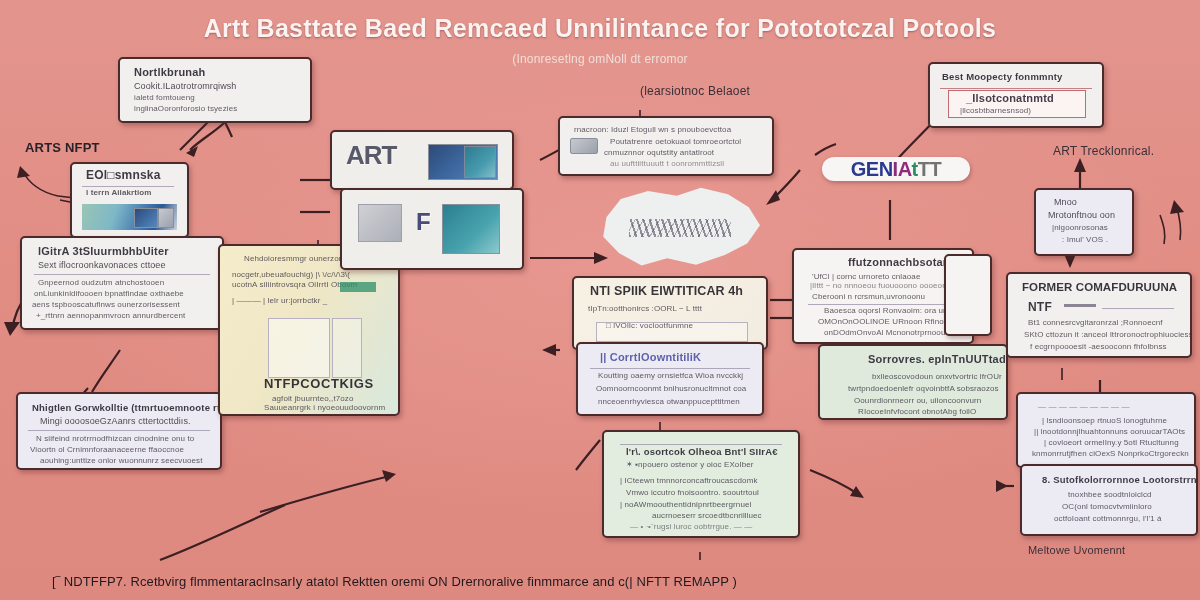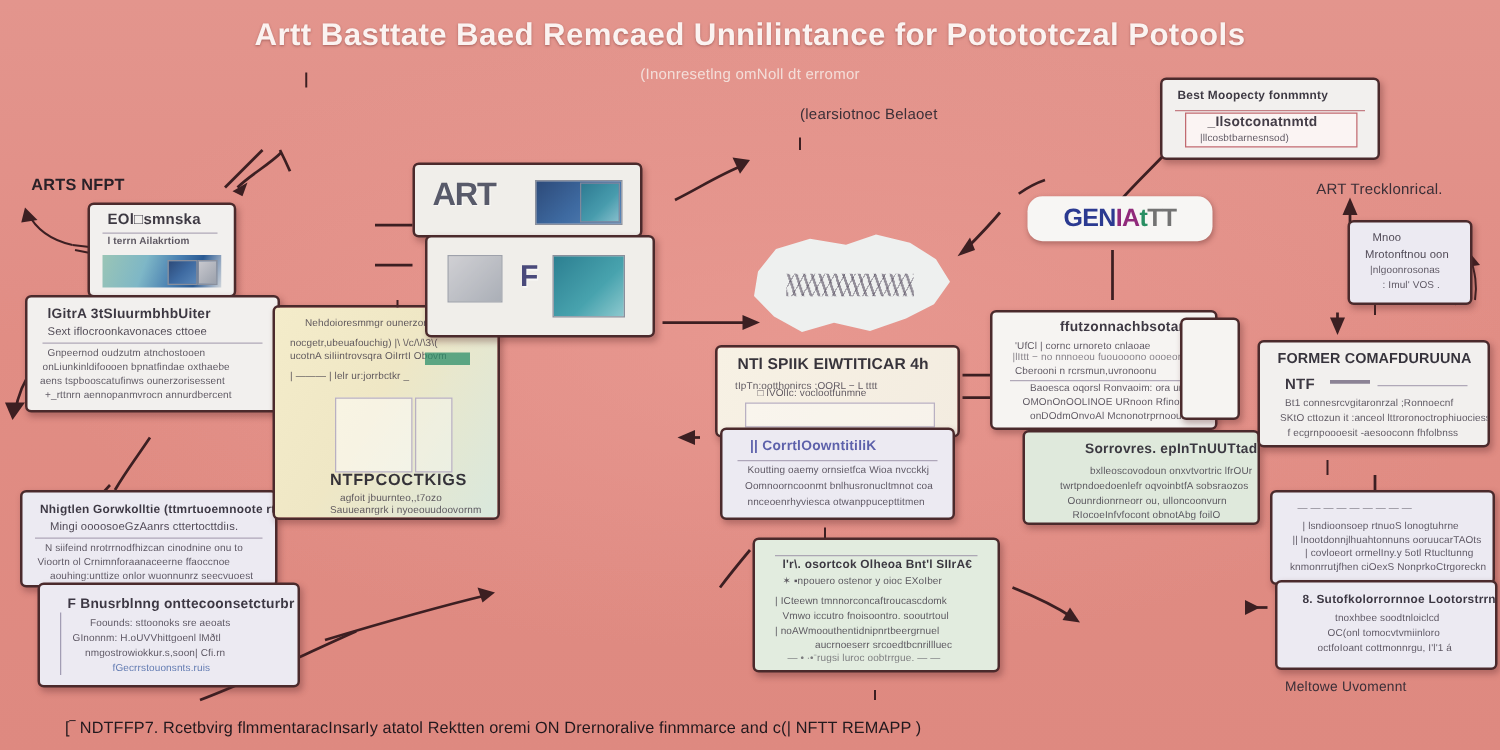--- a/index.html
+++ b/index.html
@@ -210,20 +210,26 @@
     <path class="thin" d="M1100,240 L1100,252"></path>
     <path class="thin" d="M640,110 L640,120"></path>
     <path class="thin" d="M245,70 L245,58"></path>
   </svg>
 
   <div class="olabel" style="left:25px;top:140px;">ARTS NFPT</div>
   <div class="olabel thin" style="left:640px;top:84px;">(learsiotnoc Belaoet</div>
   <div class="olabel thin" style="left:1053px;top:144px;">ART Trecklonrical.</div>
   <div class="olabel thin" style="left:1028px;top:544px;font-size:11px;">Meltowe Uvomennt</div>
 
+  <div class="card blur" style="left:118px;top:57px;width:190px;height:62px;">
+    <div class="tx hd" style="left:14px;top:8px;">Nortlkbrunah</div>
+    <div class="tx" style="left:14px;top:22px;">Cookit.ILaotrotromrqiwsh</div>
+    <div class="tx sm" style="left:14px;top:34px;">ialetd fomtoueng</div>
+    <div class="tx sm" style="left:14px;top:45px;">lnglinaOoronforosio tsyezies</div>
+  </div>
 
   <div class="card blur" style="left:70px;top:162px;width:115px;height:72px;">
     <div class="tx hd" style="left:14px;top:6px;font-size:12px;">EOl□smnska</div>
     <div class="rule" style="left:10px;top:22px;width:92px;"></div>
     <div class="tx sm" style="left:14px;top:24px;font-weight:bold;">l terrn Ailakrtiom</div>
     <div class="pic photo1 blur" style="left:10px;top:40px;width:95px;height:26px;"></div>
     <div class="thumb blue" style="left:62px;top:44px;width:22px;height:18px;"></div>
     <div class="thumb grey" style="left:86px;top:44px;width:14px;height:18px;"></div>
   </div>
 
@@ -239,28 +245,20 @@
 
   <div class="card lav blur" style="left:16px;top:392px;width:202px;height:74px;">
     <div class="tx hd" style="left:14px;top:8px;font-size:9.5px;">Nhigtlen Gorwkolltie (ttmrtuoemnoote rt'la</div>
     <div class="tx" style="left:22px;top:22px;font-size:9px;">Mingi oooosoeGzAanrs  cttertocttdiıs.</div>
     <div class="rule" style="left:10px;top:36px;width:182px;"></div>
     <div class="tx sm" style="left:18px;top:40px;">N siifeind nrotrrnodfhizcan cinodnine onu to</div>
     <div class="tx sm" style="left:12px;top:51px;">Vioortn ol Crnimnforaanaceerne ffaoccnoe</div>
     <div class="tx sm" style="left:22px;top:62px;">aouhing:unttize  onlor wuonnunrz  seecvuoest</div>
   </div>
 
-  <div class="card lav blur" style="left:30px;top:466px;width:206px;height:80px;">
-    <div class="tx hd" style="left:22px;top:10px;">F Bnusrblnng onttecoonsetcturbr</div>
-    <div class="tx sm" style="left:40px;top:26px;">Foounds: sttoonoks sre aeoats</div>
-    <div class="tx sm" style="left:26px;top:38px;">GInonnm: H.oUVVhittgoenl lMðtl</div>
-    <div class="tx sm" style="left:36px;top:50px;">nmgostrowiokkur.s,soon| Cfi.rn</div>
-    <div class="tx sm" style="left:58px;top:62px;color:#3f5fa0;">fGecrrstouonsnts.ruis</div>
-    <div class="rule" style="left:16px;top:22px;width:1px;height:50px;background:#8a84a0;"></div>
-  </div>
 
   <div class="card ylw blur" style="left:218px;top:244px;width:178px;height:168px;">
     <div class="tx sm" style="left:24px;top:8px;">Nehdoioresmmgr ounerzorisessent</div>
     <div class="tx sm" style="left:12px;top:24px;">nocgetr,ubeuafouchig) |\ \/c/\/\3\(</div>
     <div class="tx sm" style="left:12px;top:34px;text-align:center;">ucotnA siIiintrovsqra  OiIrrtI Obovm</div>
     <div class="tag" style="left:120px;top:36px;width:36px;height:10px;"></div>
     <div class="tx sm" style="left:12px;top:50px;text-align:right;">|  ———  |                lelr ur:jorrbctkr  _</div>
     <div class="inner-box" style="left:48px;top:72px;width:60px;height:58px;background:rgba(255,255,255,.5);"></div>
     <div class="inner-box" style="left:112px;top:72px;width:28px;height:58px;background:rgba(255,255,255,.35);"></div>
     <div class="tx hd2" style="left:44px;top:132px;font-size:13px;letter-spacing:.6px;">NTFPCOCTKIGS</div>
@@ -273,52 +271,59 @@
     <div class="thumb blue" style="left:96px;top:12px;width:68px;height:34px;"></div>
     <div class="thumb teal" style="left:132px;top:14px;width:30px;height:30px;opacity:.85;"></div>
   </div>
 
   <div class="card pale blur" style="left:340px;top:188px;width:180px;height:78px;">
     <div class="artlogo" style="left:74px;top:18px;font-size:24px;color:#4a4a7a;">F</div>
     <div class="thumb grey" style="left:16px;top:14px;width:42px;height:36px;opacity:.8;"></div>
     <div class="thumb teal" style="left:100px;top:14px;width:56px;height:48px;"></div>
   </div>
 
+  <div class="card blur" style="left:558px;top:116px;width:212px;height:56px;">
+    <div class="thumb grey" style="left:10px;top:20px;width:26px;height:14px;border-radius:2px;"></div>
+    <div class="tx sm" style="left:14px;top:7px;">rnacroon: Iduzl Etogull wn s pnouboevcttoa</div>
+    <div class="tx sm" style="left:50px;top:19px;">Poutatrenre oetokuaol tomroeortctol</div>
+    <div class="tx sm" style="left:44px;top:30px;">cnmuznnor oqutstity antatlroot</div>
+    <div class="tx sm" style="left:50px;top:41px;opacity:.55;">au uufttiittuuutt t oonrommttizsll</div>
+  </div>
 
   <div class="cloud" style="left:600px;top:186px;width:160px;height:82px;">
     <div class="scribble"></div>
   </div>
 
   <div class="card blur" style="left:928px;top:62px;width:172px;height:62px;">
     <div class="tx hd" style="left:12px;top:7px;font-size:9.5px;">Best Moopecty fonmmnty</div>
     <div class="rule red" style="left:10px;top:24px;width:152px;"></div>
     <div class="inner-box" style="left:18px;top:26px;width:136px;height:26px;border-color:#c06a70;background:rgba(255,245,245,.7);"></div>
     <div class="tx hd" style="left:36px;top:29px;color:#2b2430;">_Ilsotconatnmtd</div>
     <div class="tx sm" style="left:30px;top:42px;">|llcosbtbarnesnsod)</div>
   </div>
 
-  <div class="gpt-badge" style="left:822px;top:157px;width:148px;height:36px;">
+  <div class="gpt-badge" style="left:822px;top:157px;width:148px;height:24px;">
     <span class="a">GEN</span>
       <span class="b">IA</span>
       <span class="c">t</span>
       <span class="d">TT</span>
   </div>
 
-  <div class="card lav blur" style="left:1034px;top:176px;width:96px;height:64px;margin-left:44px;">
+  <div class="card lav blur" style="left:1034px;top:188px;width:96px;height:64px;">
     <div class="tx" style="left:18px;top:7px;">Mnoo</div>
     <div class="tx" style="left:12px;top:20px;">Mrotonftnou oon</div>
     <div class="tx sm" style="left:16px;top:33px;">|nlgoonrosonas</div>
     <div class="tx sm" style="left:26px;top:45px;">: Imul' VOS .</div>
   </div>
 
   <div class="card blur" style="left:572px;top:276px;width:192px;height:70px;background:linear-gradient(120deg,#f7f1e4,#f3ece0);">
     <div class="tx hd2" style="left:16px;top:8px;">NTl SPIIK EIWTITICAR 4h</div>
     <div class="tx sm" style="left:14px;top:26px;">tIpTn:ootthonircs     :OORL −  L   tttt</div>
     <div class="inner-box" style="left:22px;top:44px;width:150px;height:18px;"></div>
-    <div class="tx sm" style="left:32px;top:32px;text-align:right;">□ lVOlIc: voclootfunmne</div>
+    <div class="tx sm" style="left:32px;top:43px;text-align:right;">□ lVOlIc: voclootfunmne</div>
   </div>
   <div class="card lav blur" style="left:576px;top:342px;width:184px;height:70px;">
     <div class="tx hd" style="left:22px;top:8px;color:#4a4fa0;">|| CorrtlOowntitiliK</div>
     <div class="rule" style="left:12px;top:24px;width:160px;"></div>
     <div class="tx sm" style="left:20px;top:27px;">Koutting oaemy ornsietfca Wioa nvcckkj</div>
     <div class="tx sm" style="left:18px;top:40px;text-align:center;">Oomnoorncoonmt bnlhusronucltmnot coa</div>
     <div class="tx sm" style="left:20px;top:53px;">nnceoenrhyviesca otwanppucepttitmen</div>
   </div>
 
   <div class="card wht blur" style="left:792px;top:248px;width:178px;height:92px;">

